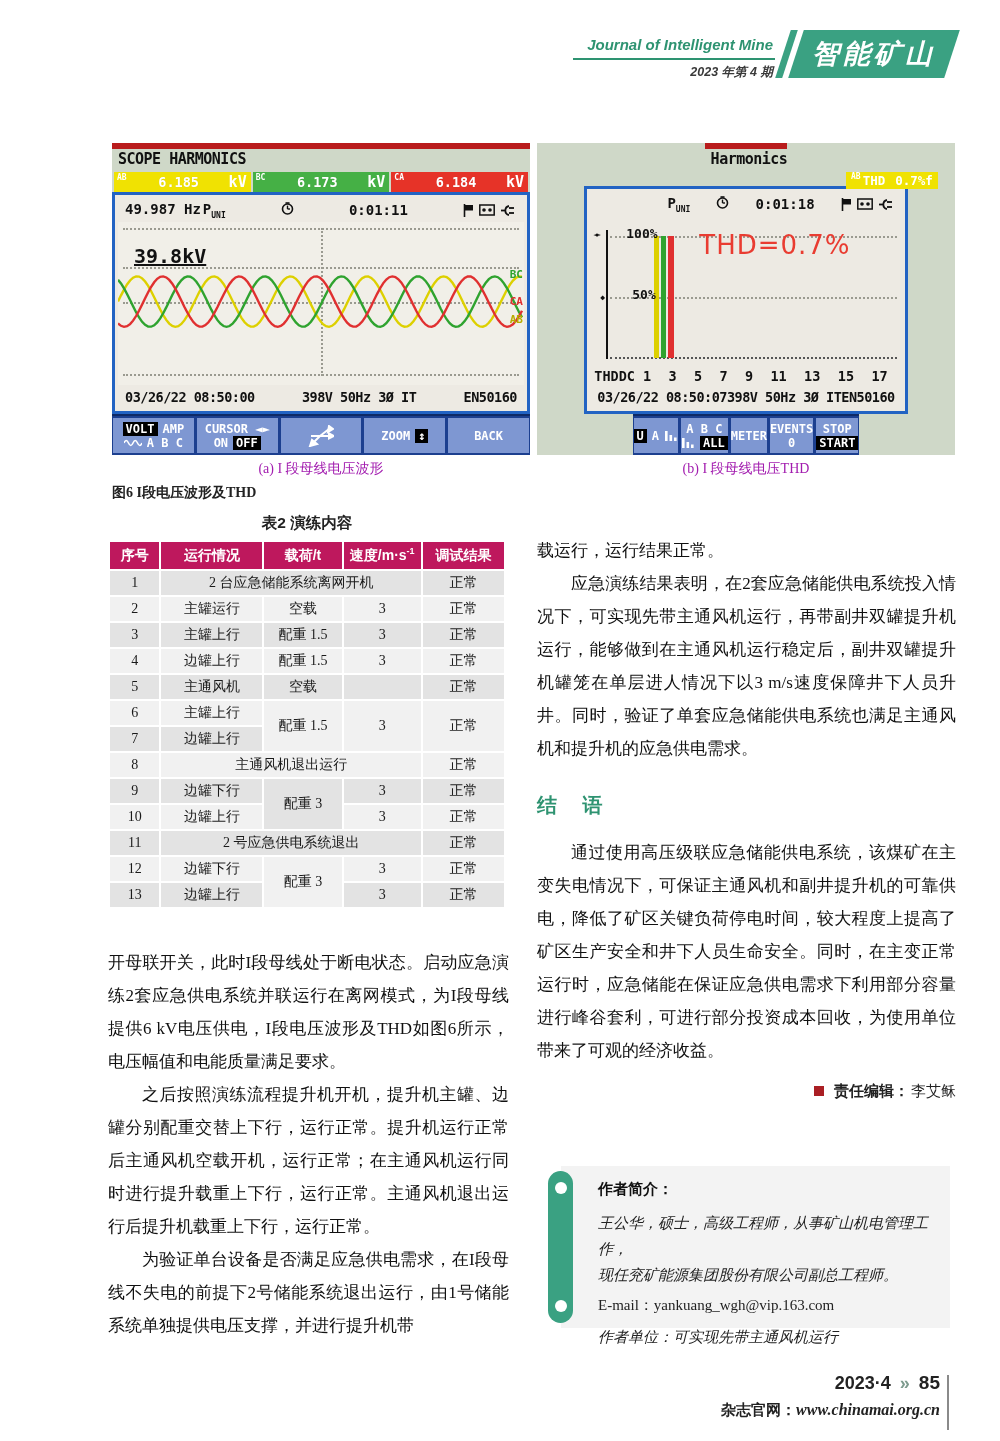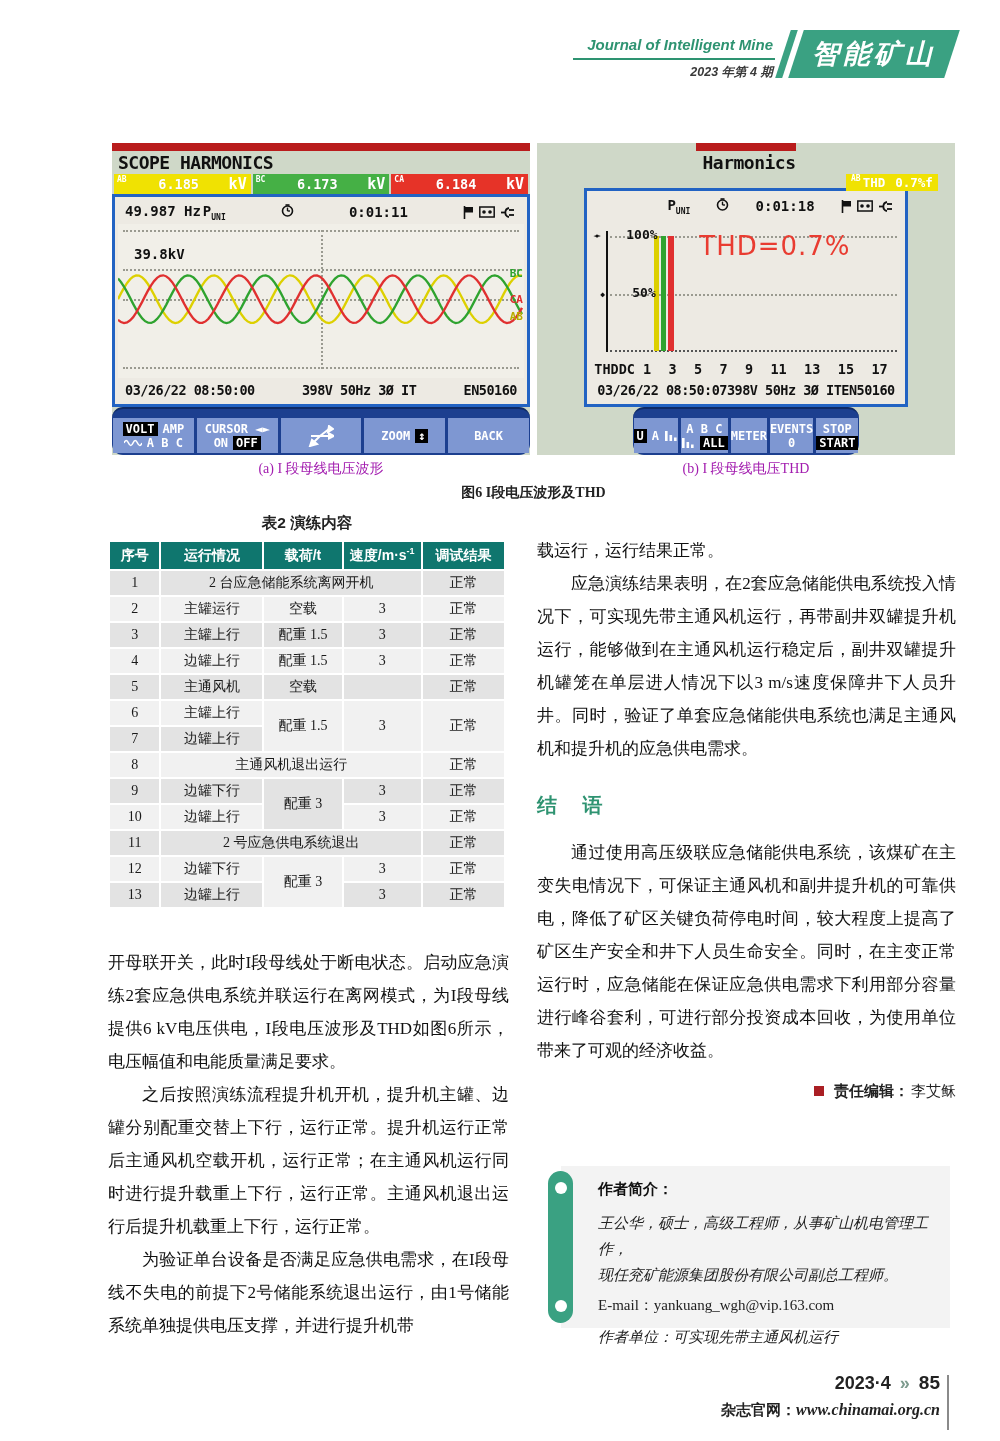--- a/index.html
+++ b/index.html
@@ -14,21 +14,21 @@
   .issue{font:italic bold 12.5px "Liberation Sans",sans-serif;color:#3a3a3a;margin-top:4px;padding-right:2px;}
   .slash{width:7px;height:48px;background:#3aa182;transform:skewX(-18deg);margin:0 6px 0 0;}
   .logo{height:48px;padding:0 16px;background:#3aa182;transform:skewX(-18deg);display:flex;align-items:center;}
   .logo span{transform:skewX(18deg);color:#fff;font:italic bold 27px "DejaVu Serif",serif;letter-spacing:4px;white-space:nowrap;}
 
   
   .panel{position:absolute;top:143px;width:418px;height:312px;background:#cfd8c8;
          display:flex;flex-direction:column;font-family:"DejaVu Sans Mono","DejaVu Sans",monospace;}
   .panel-a{left:112px;}
   .panel-b{left:537px;align-items:center;}
-  .meter-title{height:22px;border-top:8px solid #b91c1c;font-weight:bold;font-size:18px;
+  .meter-title{height:22px;border-top:6px solid #b91c1c;font-weight:bold;font-size:15px;
                padding:1px 0 0 6px;letter-spacing:-0.5px;color:#111;}
   .chips{height:20px;display:flex;gap:2px;padding:0 2px;}
   .chip{flex:1;display:flex;align-items:center;color:#fff;font-weight:bold;}
   .chip-label{font-size:8px;padding:1px 2px 0 3px;align-self:flex-start;}
   .chip-val{font-size:13.5px;flex:1;text-align:center;text-shadow:0 0 1px #0002;}
   .chip-unit{font-size:15px;padding-right:4px;}
   .chiprow{height:14px;position:relative;}
   .thd-chip{position:absolute;left:100px;top:0;z-index:3;height:17px;background:#f0e202;color:#fff;
             display:flex;align-items:center;font-weight:bold;font-size:12.5px;padding:0 5px;}
   .thd-chip .pfx{font-size:8px;margin-right:2px;align-self:flex-start;}
@@ -41,21 +41,21 @@
   .psub{font-size:8px;vertical-align:sub;}
   .sticons{display:flex;gap:5px;align-items:center;}
   .mbottom{height:24px;display:flex;align-items:center;justify-content:space-between;
            padding:0 10px 2px 10px;font-size:13.5px;letter-spacing:-0.5px;white-space:nowrap;}
 
   
   .wavearea{flex:1;position:relative;background:#f1efe8;margin:0 3px;min-height:0;}
   .dl{position:absolute;left:5px;right:5px;border-top:2px dotted #9a9a90;}
   .dl1{top:6px;} .dl2{top:45px;} .dl3{top:49%;} .dl4{bottom:9px;}
   .vl{position:absolute;top:6px;bottom:9px;left:50%;border-left:2px dotted #9a9a90;}
-  .scale-label{position:absolute;left:16px;top:22px;font-size:14px;z-index:2;}
+  .scale-label{position:absolute;left:16px;top:22px;font-size:20px;z-index:2;text-decoration:underline;}
   .wavesvg{position:absolute;left:0;top:0;width:100%;height:100%;}
   .wlab{position:absolute;right:1px;font-size:11px;font-weight:bold;z-index:2;}
 
   
   .chart{flex:1;position:relative;margin:0 4px;min-height:0;}
   .yax{position:absolute;left:15px;top:9%;bottom:7px;border-left:2px solid #111;}
   .g100{position:absolute;left:19px;right:4px;top:13%;border-top:2px dotted #9a9a90;}
   .g50{position:absolute;left:19px;right:4px;top:54%;border-top:2px dotted #9a9a90;}
   .gbase{position:absolute;left:19px;right:4px;bottom:7px;border-top:2px dotted #555;}
   .l100{position:absolute;left:35px;top:6.5%;font-size:13px;z-index:2;}
@@ -64,40 +64,40 @@
   .mk50{position:absolute;left:9px;top:51%;font-size:8px;}
   .bars{position:absolute;left:63px;top:13%;bottom:8px;display:flex;gap:2px;align-items:stretch;}
   .hbar{width:5px;height:100%;}
   .ann{position:absolute;left:108px;top:9%;color:#e93c31;
        font:26px "DejaVu Sans","Liberation Sans",sans-serif;letter-spacing:1px;}
   .xaxis{height:19px;display:flex;align-items:center;font-size:13.5px;padding:0 7px;}
   .xp{margin-right:6px;}
   .ticks{flex:1;display:flex;justify-content:space-between;margin-left:2px;padding-right:10px;}
 
   
-  .softkeys{height:35px;background:#1c3f8f;display:flex;gap:3px;padding:9px 1px 2px 1px;border-top:2px solid #0e2a66;border-radius:11px;}
+  .softkeys{height:35px;background:#1c3f8f;display:flex;gap:3px;padding:2px 1px 2px 1px;border-top:2px solid #0e2a66;}
   .softkey{flex:1;background:#7e97d2;color:#fff;display:flex;flex-direction:column;align-items:center;
            justify-content:center;font-weight:bold;font-size:12px;line-height:14px;
            font-family:"DejaVu Sans Mono","DejaVu Sans",monospace;}
   .sk-row{display:flex;gap:5px;align-items:center;white-space:nowrap;}
   .inv{background:#000;color:#fff;padding:0 3px;}
 
   
   .cap{position:absolute;top:460px;font:14px "Liberation Serif",serif;text-align:center;color:#a21caf;}
   .cap-a{left:112px;width:418px;}
   .cap-b{left:537px;width:418px;}
-  .figcap{position:absolute;top:484px;left:112px;width:843px;text-align:center;
+  .figcap{position:absolute;top:484px;left:112px;width:843px;text-align:left;
           font:bold 14px "Liberation Serif",serif;color:#222;}
 
   
   .tbl-title{position:absolute;left:108px;top:513px;width:398px;text-align:center;
              font:bold 15.5px "Liberation Sans",sans-serif;color:#222;}
   .drill{position:absolute;left:108px;top:540px;width:398px;border-collapse:collapse;
          font:14px "Liberation Serif",serif;text-align:center;table-layout:fixed;}
-  .drill th{background:#0f766e;color:#fff;font:bold 14px "Liberation Sans",sans-serif;
+  .drill th{background:#be185d;color:#fff;font:bold 14px "Liberation Sans",sans-serif;
             height:27px;border:2px solid #fff;padding:0;}
   .drill th sup{font-size:9px;}
   .drill td{height:24px;border:2px solid #fff;padding:0 2px;}
   .drill tbody tr:nth-child(odd) td{background:#e3e3e3;}
   .drill tbody tr:nth-child(even) td{background:#f1f1f1;}
   .drill td.merged{background:#dedede;}
 
   
   .textcol{position:absolute;font:17px/33px "Liberation Serif",serif;color:#111;text-align:justify;}
   #left-col{left:108px;top:946px;width:401px;}

